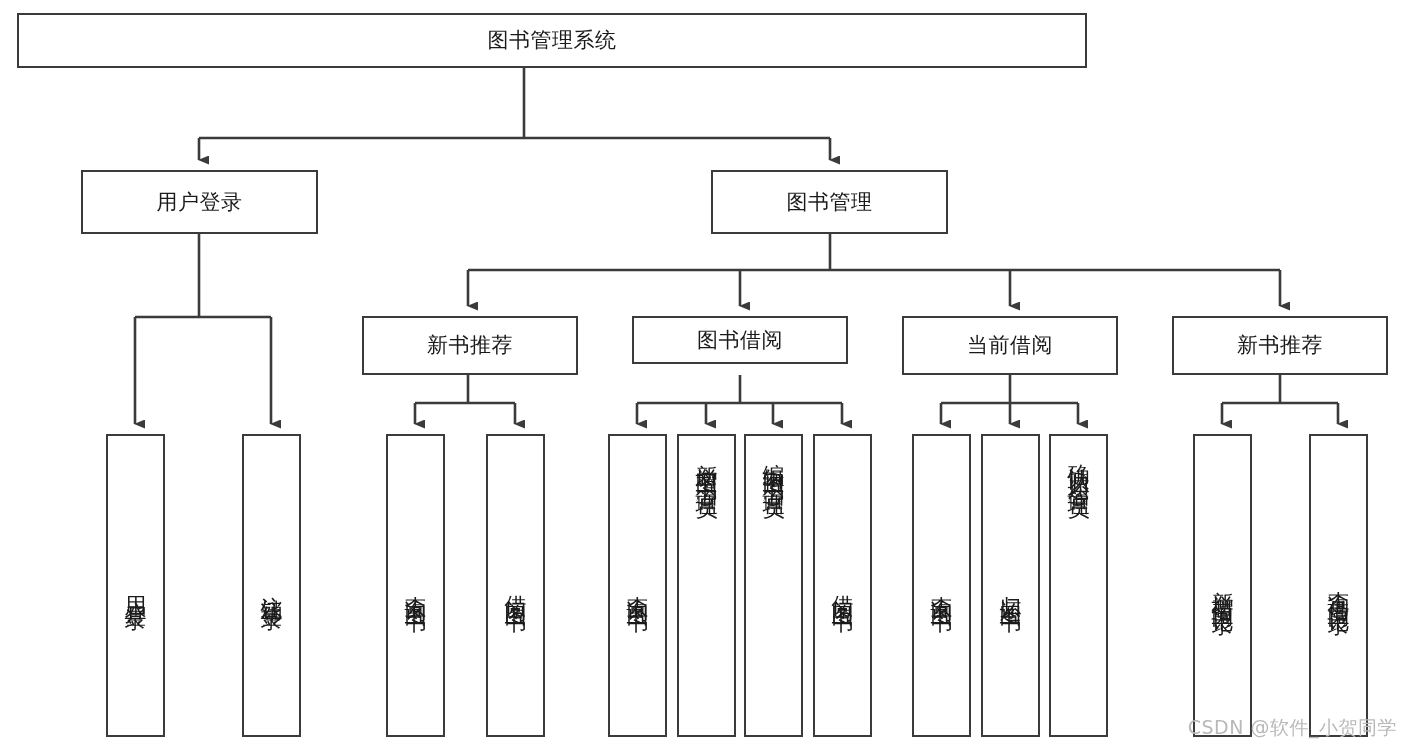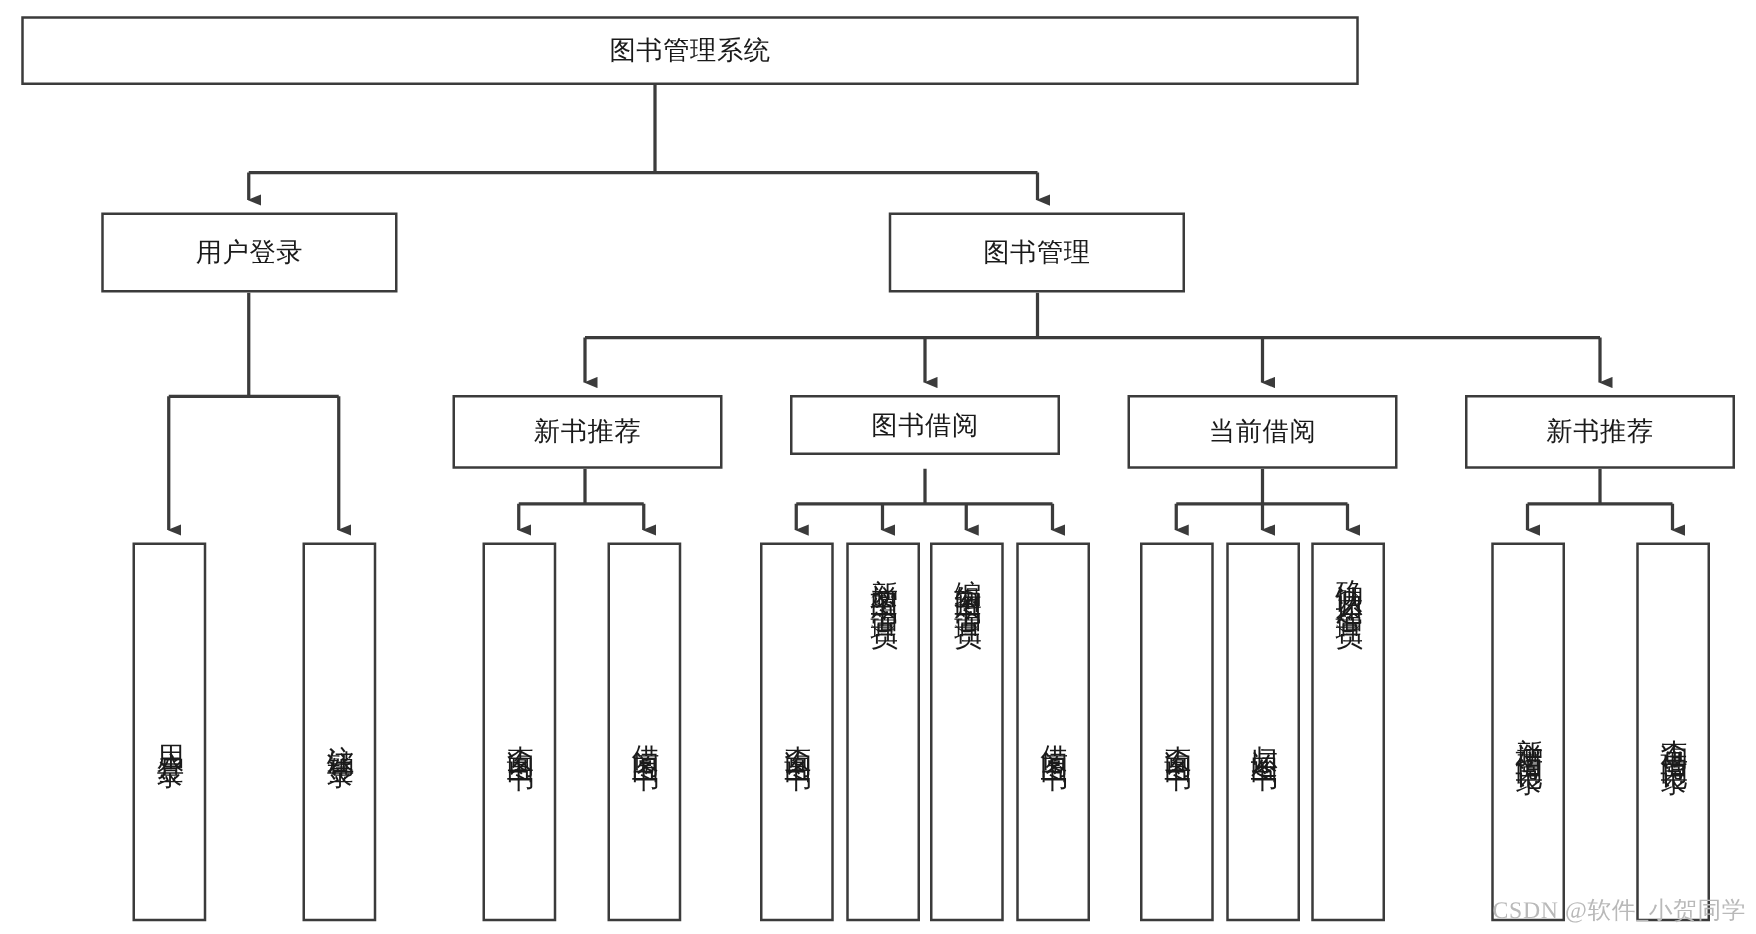--- a/index.html
+++ b/index.html
@@ -65,21 +65,20 @@
   }
   #watermark {
     position: absolute;
     right: 8px;
     bottom: 6px;
     color: #b9b9b9;
     font-size: 19px;
     letter-spacing: 0.5px;
     white-space: nowrap;
     pointer-events: none;
-    font-family: Liberation Serif, serif;
   }
 </style>
 </head>
 <body>
 
 <div id="diagram-root">
 
   <svg id="diagram-svg" viewBox="0 0 1405 747" xmlns="http://www.w3.org/2000/svg">
     <defs>
       <marker id="arrowhead" markerWidth="9" markerHeight="11" refX="4.5" refY="10" orient="auto" markerUnits="userSpaceOnUse">

